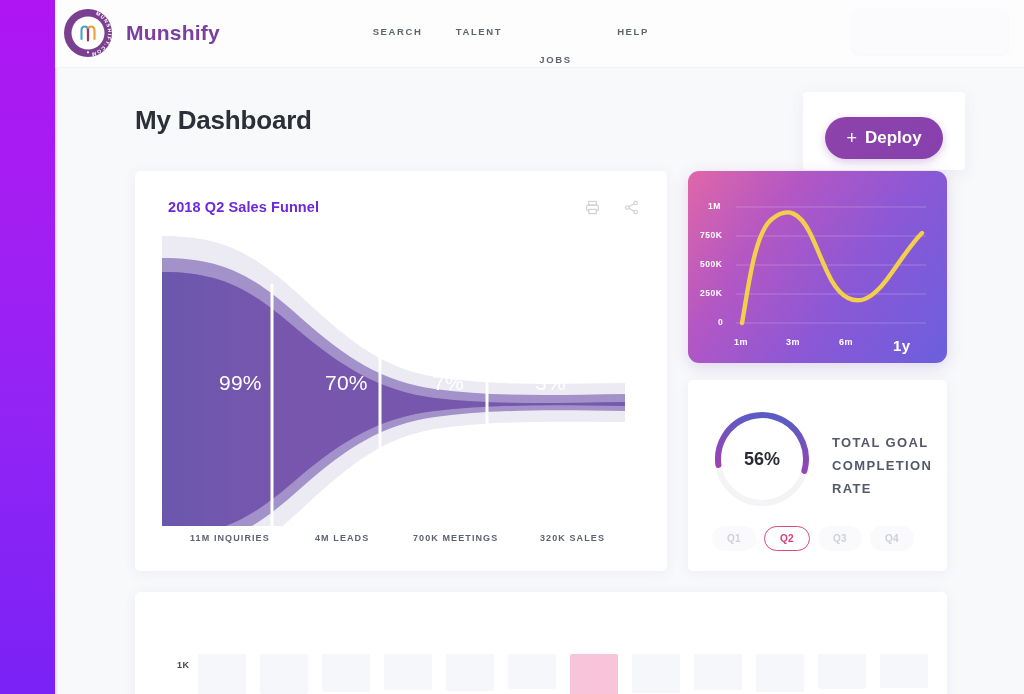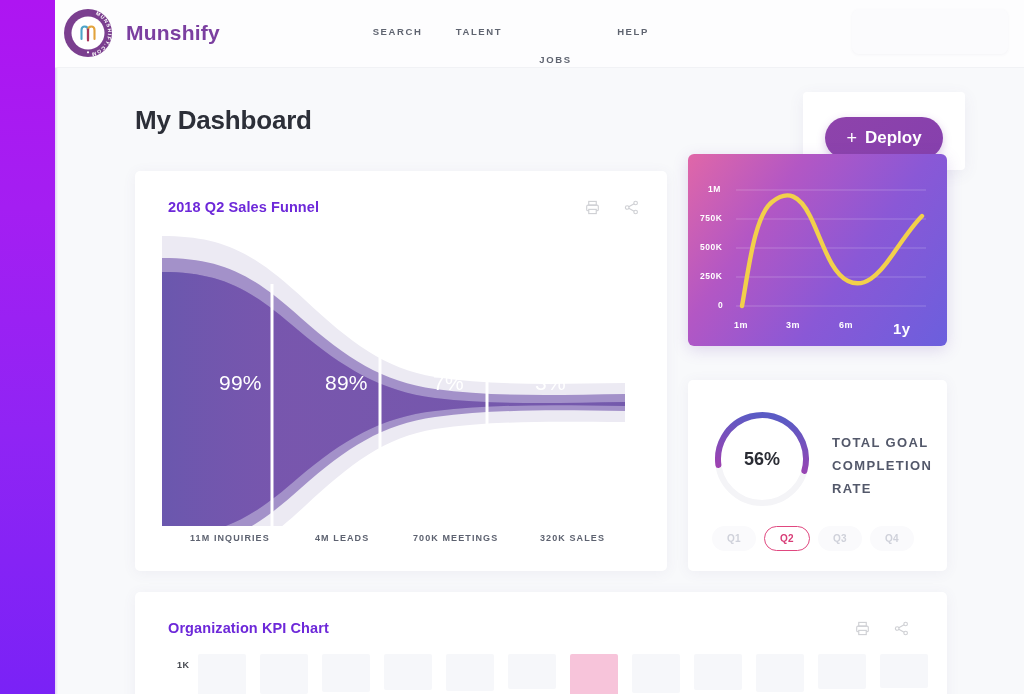--- a/index.html
+++ b/index.html
@@ -74,22 +74,22 @@
     display: flex; align-items: center; justify-content: center; gap: 8px;
     box-shadow: 0 3px 9px rgba(130,60,170,.28);
   }
   .deploy-plus { font-size: 18px; font-weight: 400; line-height: 1; }
 
   
   .card { position: absolute; background: #ffffff; border-radius: 5px;
           box-shadow: 0 2px 14px rgba(95,90,140,.07); }
 
   .card-funnel { left: 135px; top: 171px; width: 532px; height: 400px; }
-  .card-line   { left: 688px; top: 154px; width: 259px; height: 192px;
-                 border-radius: 6px; overflow: hidden;
+  .card-line   { left: 688px; top: 171px; width: 259px; height: 192px;
+                 border-radius: 11px; overflow: hidden;
                  background: linear-gradient(125deg,#e067a8 0%,#b357c4 30%,#8a58d6 62%,#6b5fdd 100%);
                  box-shadow: 0 4px 16px rgba(120,80,180,.2); }
   .card-donut  { left: 688px; top: 380px; width: 259px; height: 191px; }
   .card-kpi    { left: 135px; top: 592px; width: 812px; height: 140px; }
 
   .card-head { position: absolute; left: 33px; top: 28px; right: 28px;
                display: flex; align-items: center; justify-content: space-between; }
   .card-title { font-size: 14.5px; font-weight: 700; color: #6d28d9; letter-spacing: .1px; }
   .card-actions { display: flex; align-items: center; gap: 24px; }
   .ico { width: 15px; height: 15px; opacity: .42; cursor: pointer; }
@@ -238,21 +238,21 @@
         </clipPath>
       </defs>
       <rect x="0" y="0" width="532" height="360" fill="url(#fgrad)" clip-path="url(#fclip)"></rect>
 
       <line x1="137" y1="58" x2="137" y2="300" stroke="#ffffff" stroke-width="3"></line>
       <line x1="245" y1="90" x2="245" y2="272" stroke="#ffffff" stroke-width="3"></line>
       <line x1="352" y1="140" x2="352" y2="235" stroke="#ffffff" stroke-width="3"></line>
     </svg>
 
     <div class="funnel-pct" style="left:84px;  top:200px;">99%</div>
-    <div class="funnel-pct" style="left:190px; top:200px;">89%</div>
+    <div class="funnel-pct" style="left:190px; top:200px;">70%</div>
     <div class="funnel-pct" style="left:298px; top:200px;">7%</div>
     <div class="funnel-pct" style="left:400px; top:200px;">3%</div>
 
     <div class="funnel-labels">
       <div class="funnel-label" style="left:55px;">11M INQUIRIES</div>
       <div class="funnel-label" style="left:180px;">4M LEADS</div>
       <div class="funnel-label" style="left:278px;">700K MEETINGS</div>
       <div class="funnel-label" style="left:405px;">320K SALES</div>
     </div>
   </div>
@@ -301,41 +301,20 @@
 
     <div class="q-row">
       <div class="q-pill">Q1</div>
       <div class="q-pill active">Q2</div>
       <div class="q-pill">Q3</div>
       <div class="q-pill">Q4</div>
     </div>
   </div>
 
   <div class="card card-kpi">
-    <div class="card-head" style="right:38px;">
-      <div class="card-title">Organization KPI Chart</div>
-      <div class="card-actions">
-        <span class="ico">
-          <svg viewBox="0 0 16 16" width="15" height="15">
-            <rect x="4" y="1.5" width="8" height="4" fill="none" stroke="#8c8f99" stroke-width="1.2"></rect>
-            <rect x="1.8" y="5.5" width="12.4" height="6" rx="1.4" fill="none" stroke="#8c8f99" stroke-width="1.2"></rect>
-            <rect x="4" y="10" width="8" height="4.5" fill="#ffffff" stroke="#8c8f99" stroke-width="1.2"></rect>
-          </svg>
-        </span>
-        <span class="ico">
-          <svg viewBox="0 0 16 16" width="15" height="15">
-            <circle cx="12.4" cy="3.2" r="1.9" fill="none" stroke="#8c8f99" stroke-width="1.2"></circle>
-            <circle cx="3.4" cy="8" r="1.9" fill="none" stroke="#8c8f99" stroke-width="1.2"></circle>
-            <circle cx="12.4" cy="12.8" r="1.9" fill="none" stroke="#8c8f99" stroke-width="1.2"></circle>
-            <line x1="5.1" y1="7.1" x2="10.8" y2="4.1" stroke="#8c8f99" stroke-width="1.2"></line>
-            <line x1="5.1" y1="8.9" x2="10.8" y2="11.9" stroke="#8c8f99" stroke-width="1.2"></line>
-          </svg>
-        </span>
-      </div>
-    </div>
 
     <div class="kpi-ylabel">1K</div>
     <div class="kpi-bars">
       <div class="kpi-bar" style="height:42px;"></div>
       <div class="kpi-bar" style="height:40px;"></div>
       <div class="kpi-bar" style="height:38px;"></div>
       <div class="kpi-bar" style="height:36px;"></div>
       <div class="kpi-bar" style="height:37px;"></div>
       <div class="kpi-bar" style="height:35px;"></div>
       <div class="kpi-bar hi" style="height:44px;"></div>

